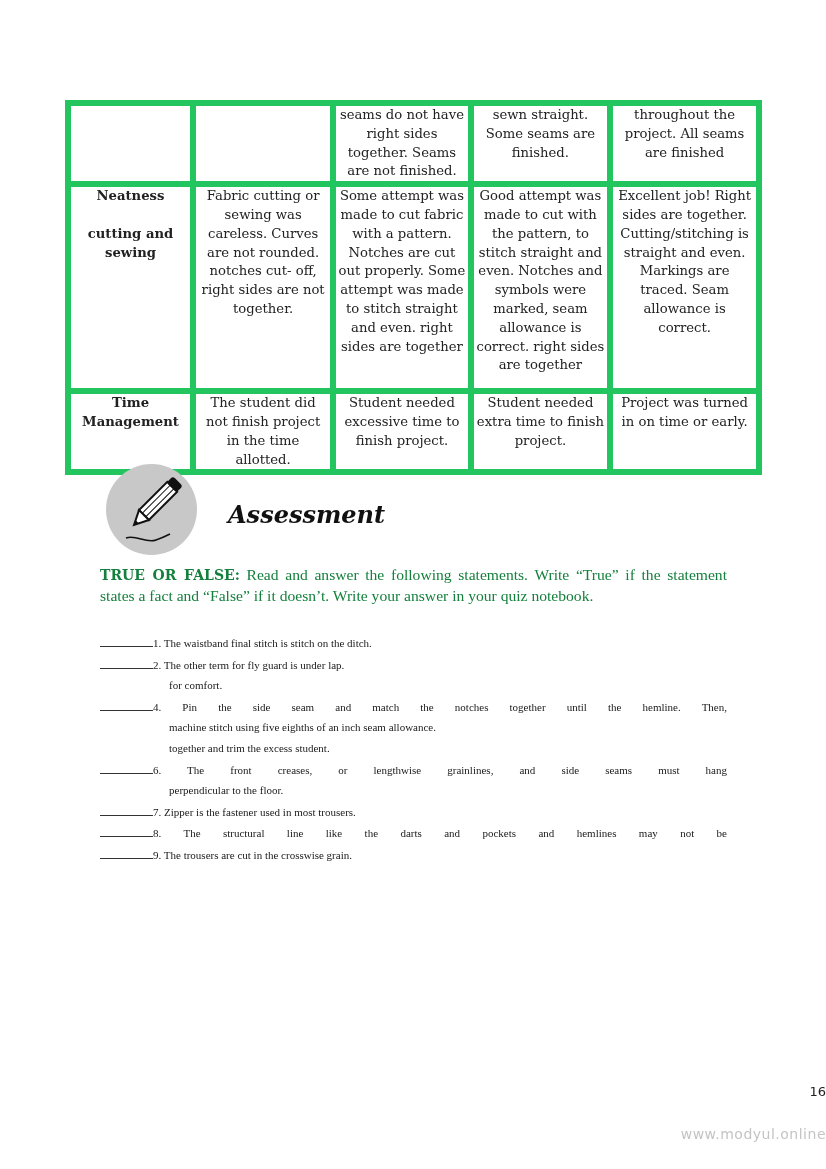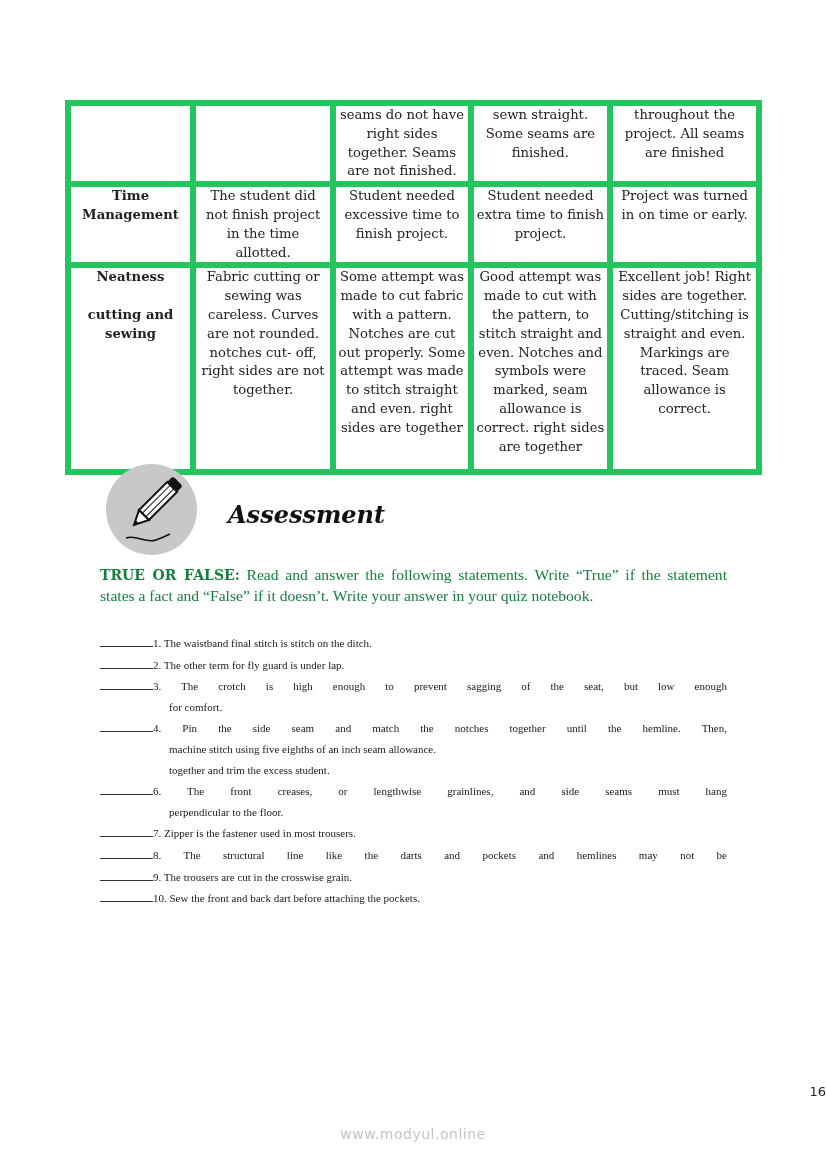--- a/index.html
+++ b/index.html
@@ -51,55 +51,55 @@
     .item { text-align: justify; }
     .item .blank { display: inline-block; width: 53px; border-bottom: 1px solid #333; height: 14px; vertical-align: baseline; }
     .item .cont { display: block; padding-left: 69px; text-align: left; }
     .item .first { text-align: justify; text-align-last: justify; display: block; }
 
     .page-number {
       position: absolute; left: 0; width: 826px; top: 1084px; text-align: right;
       font-family: "DejaVu Sans", sans-serif; font-size: 13px; color: #222;
     }
     .watermark {
-      position: absolute; left: 0; width: 826px; top: 1126px; text-align: center;
+      position: absolute; left: 0; width: 826px; top: 1126px; text-align: right;
       font-family: "DejaVu Sans", sans-serif; font-size: 14px; color: #c4c4c4; letter-spacing: 0.5px;
     }
   </style>
 </head>
 <body>
 
 <div class="page">
 
   <table class="rubric">
     <tbody>
         <tr style="height:76px;">
       <td class="crit"><span></span></td>
       <td class="c1"></td>
       <td class="c2">seams do not have right sides together. Seams are not finished.</td>
       <td class="c3">sewn straight. Some seams are finished.</td>
       <td class="c4">throughout the project. All seams are finished</td>
     </tr>
-    <tr style="height:57px;">
-      <td class="crit"><span>Time Management</span></td>
-      <td class="c1">The student did not finish project in the time allotted.</td>
-      <td class="c2">Student needed excessive time to finish project.</td>
-      <td class="c3">Student needed extra time to finish project.</td>
-      <td class="c4">Project was turned in on time or early.</td>
-    </tr>
     <tr style="height:207px;">
       <td class="crit">
         <span>Neatness</span>
         <span class="gap"></span>
         <span>cutting and sewing</span>
       </td>
       <td class="c1">Fabric cutting or sewing was careless. Curves are not rounded. notches cut- off, right sides are not together.</td>
       <td class="c2">Some attempt was made to cut fabric with a pattern. Notches are cut out properly. Some attempt was made to stitch straight and even. right sides are together</td>
       <td class="c3">Good attempt was made to cut with the pattern, to stitch straight and even. Notches and symbols were marked, seam allowance is correct. right sides are together</td>
       <td class="c4">Excellent job! Right sides are together. Cutting/stitching is straight and even. Markings are traced. Seam allowance is correct.</td>
+    </tr>
+    <tr style="height:57px;">
+      <td class="crit"><span>Time Management</span></td>
+      <td class="c1">The student did not finish project in the time allotted.</td>
+      <td class="c2">Student needed excessive time to finish project.</td>
+      <td class="c3">Student needed extra time to finish project.</td>
+      <td class="c4">Project was turned in on time or early.</td>
     </tr>
   </tbody>
     </table>
 
   <div class="icon-circle">
     <svg width="91" height="91" viewBox="0 0 91 91">
 
       <g transform="translate(45,44) rotate(45)">
         <rect x="-7" y="-30" width="14" height="40" fill="#ffffff" stroke="#111" stroke-width="2"></rect>
         <line x1="-2.5" y1="-30" x2="-2.5" y2="10" stroke="#111" stroke-width="1"></line>
@@ -113,37 +113,35 @@
     </svg>
   </div>
   <div class="assess-title">Assessment</div>
 
   <div class="instructions"><b>TRUE OR FALSE:</b><span> Read and answer the following statements. Write “True” if the statement states a fact and “False” if it doesn’t. Write your answer in your quiz notebook.</span></div>
 
   <div class="items">
     <div class="item"><span class="blank"></span><span>1. The waistband final stitch is stitch on the ditch.</span></div>
     <div class="item"><span class="blank"></span><span>2. The other term for fly guard is under lap.</span></div>
     <div class="item">
-        <div class="first"><span class="blank"></span><span>3. The crotch is high enough to prevent sagging of the seat, but low enough</span></div>
         <span class="cont">for comfort.</span>
       </div>
     <div class="item">
         <div class="first"><span class="blank"></span><span>4. Pin the side seam and match the notches together until the hemline. Then,</span></div>
         <span class="cont">machine stitch using five eighths of an inch seam allowance.</span>
       </div>
     <div class="item">
         <span class="cont">together and trim the excess student.</span>
       </div>
     <div class="item">
         <div class="first"><span class="blank"></span><span>6. The front creases, or lengthwise grainlines, and side seams must hang</span></div>
         <span class="cont">perpendicular to the floor.</span>
       </div>
     <div class="item"><span class="blank"></span><span>7. Zipper is the fastener used in most trousers.</span></div>
     <div class="item">
         <div class="first"><span class="blank"></span><span>8. The structural line like the darts and pockets and hemlines may not be</span></div>
       </div>
     <div class="item"><span class="blank"></span><span>9. The trousers are cut in the crosswise grain.</span></div>
-    <div class="item"><span class="blank"></span><span>10. Sew the front and back dart before attaching the pockets.</span></div>
   </div>
 
   <div class="page-number">16</div>
   <div class="watermark">www.modyul.online</div>
 </div>
 
 </body></html>

